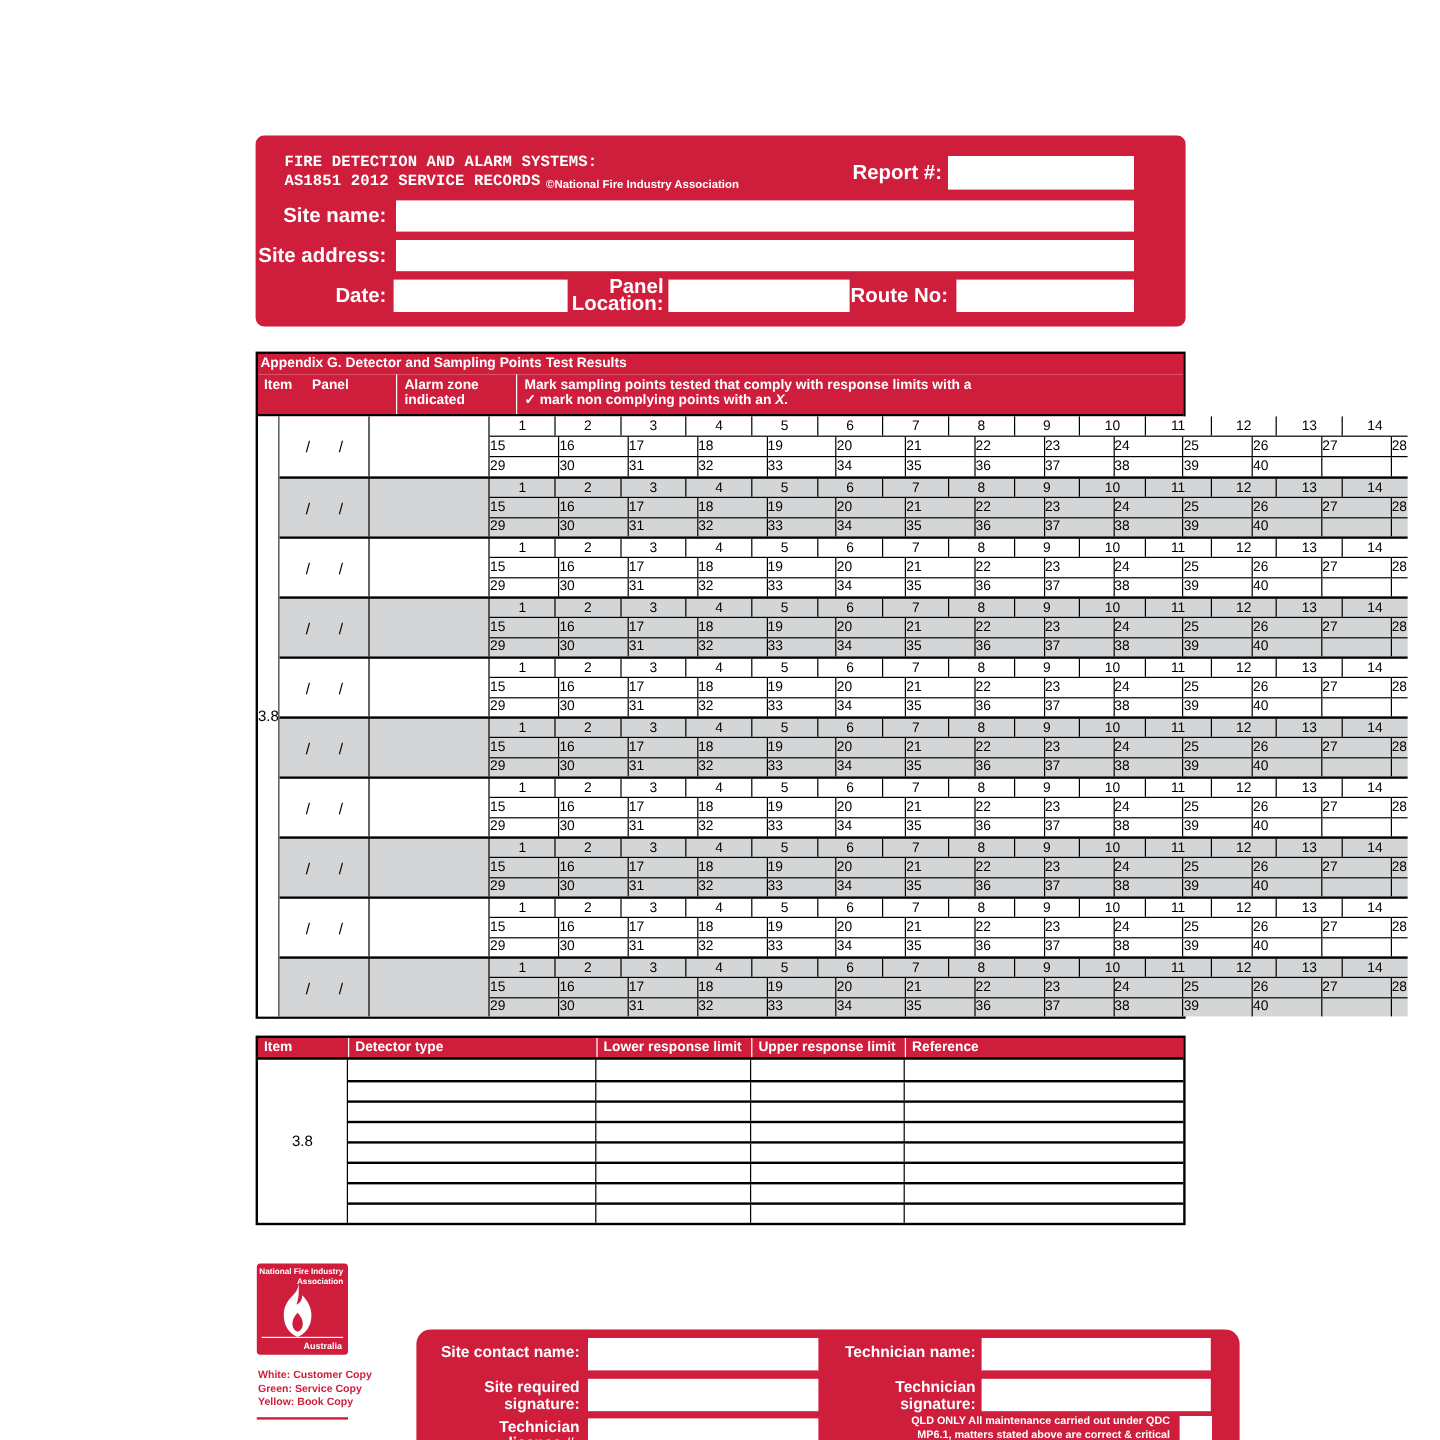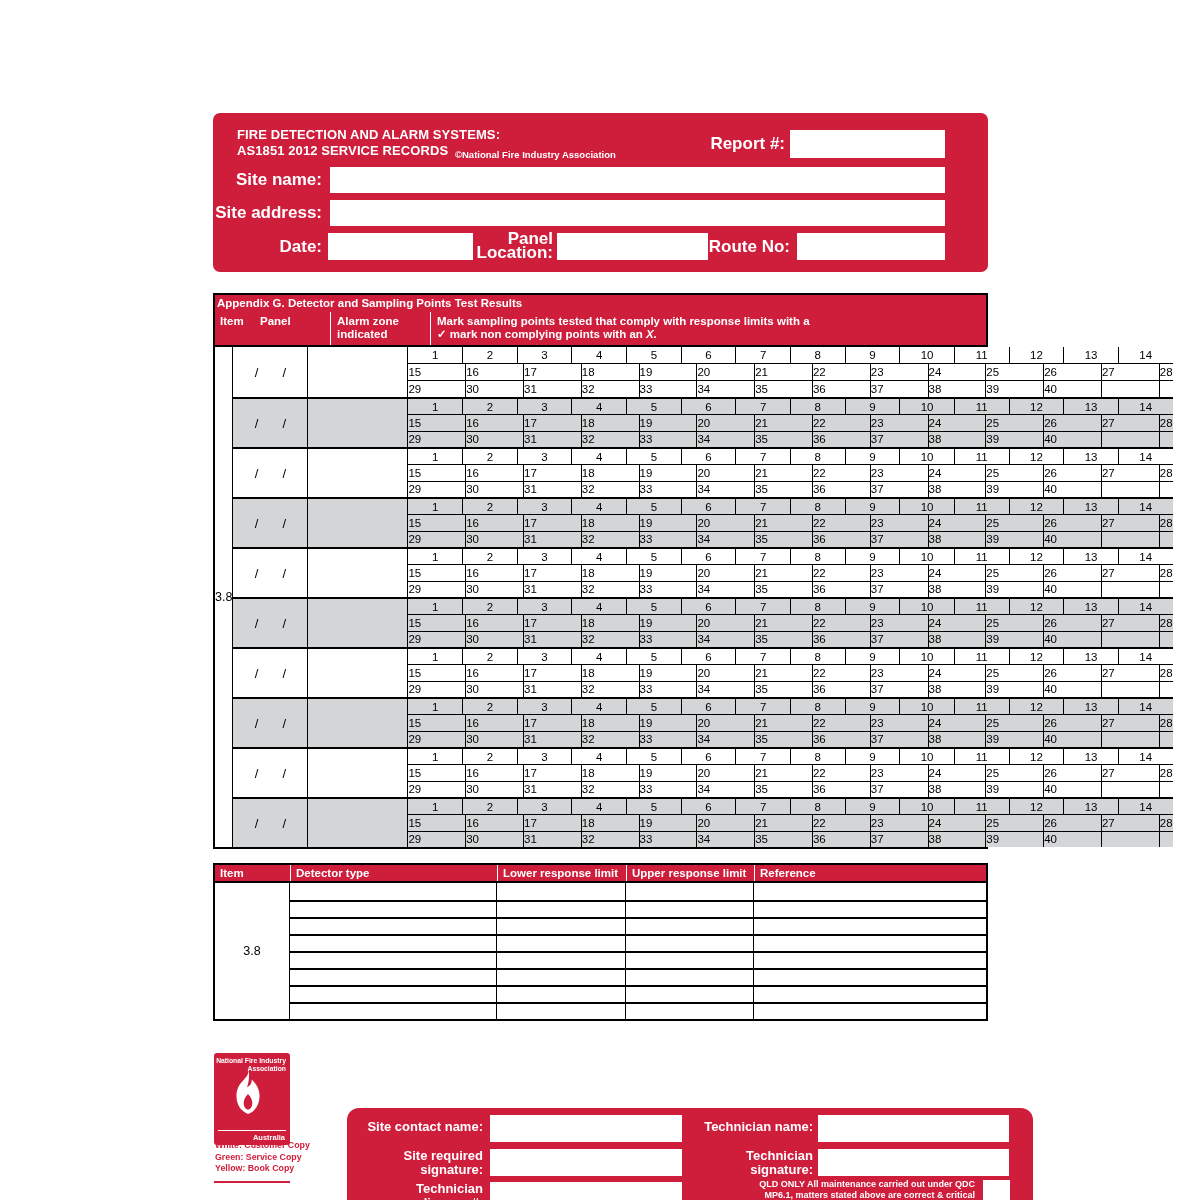--- a/index.html
+++ b/index.html
@@ -8,21 +8,21 @@
   body {
     width:1200px; height:1200px; position:relative; overflow:hidden;
     font-family:"Liberation Sans", sans-serif; color:#000;
   }
   .page { position:absolute; inset:0; background:#fff; }
 
   
   .hdr { position:absolute; left:213px; top:113px; width:775px; height:159px;
          background:var(--red); border-radius:7px; }
   .hdr-title { position:absolute; left:24px; top:14px; color:#fff; font-weight:bold;
-               font-size:13px; line-height:15.5px; letter-spacing:.1px; }
+               font-size:13px; line-height:15.5px; letter-spacing:.1px;font-family:Liberation Mono, monospace; }
   .hdr-copy { position:absolute; left:242px; top:36px; color:#fff; font-weight:bold; font-size:9.5px; }
   .lbl { position:absolute; color:#fff; font-weight:bold; font-size:17px; line-height:14px; text-align:right; }
   .ibox { position:absolute; background:#fff; }
   .lbl-report { left:430px; top:24px; width:142px; }
   .box-report { left:577px; top:17px; width:155px; height:28px; }
   .lbl-sitename { left:0; top:60px; width:109px; }
   .box-sitename { left:117px; top:54px; width:615px; height:26px; }
   .lbl-siteaddr { left:0; top:93px; width:109px; }
   .box-siteaddr { left:117px; top:87px; width:615px; height:26px; }
   .lbl-date { left:0; top:127px; width:109px;padding-left:17px; }
@@ -75,21 +75,21 @@
   .rrows { flex:1; }
   .rrow { display:flex; height:17px; }
   .rrow + .rrow { border-top:2px solid var(--ink); }
   .rc { border-right:1.5px solid var(--ink); }
   .rc-detector { width:207px; }
   .rc-lower { width:129px; }
   .rc-upper { width:128px; }
   .rc-ref { flex:1; border-right:none; }
 
   
-  .logo-box { position:absolute; left:214px; top:1053px; width:76px; height:92px;
+  .logo-box { position:absolute; left:214px; top:1053px; width:76px; height:76px;
               background:var(--red); border-radius:3px; }
   .logo-org { position:absolute; top:4px; right:4px; text-align:right; color:#fff;
               font-weight:bold; font-size:6.8px; line-height:7.6px; }
   .logo-flame { position:absolute; left:12px; top:13px; }
   .logo-rule { position:absolute; left:4px; right:4px; bottom:14px; height:1.3px; background:#fff; }
   .logo-country { position:absolute; right:5px; bottom:3px; color:#fff; font-weight:bold; font-size:7.5px; }
   .copy-lines { position:absolute; left:215px; top:1140px; color:var(--red);
                 font-weight:bold; font-size:8.8px; line-height:11.5px; }
   .copy-rule { position:absolute; left:214px; top:1181px; width:76px; height:1.5px; background:var(--red); }
 

